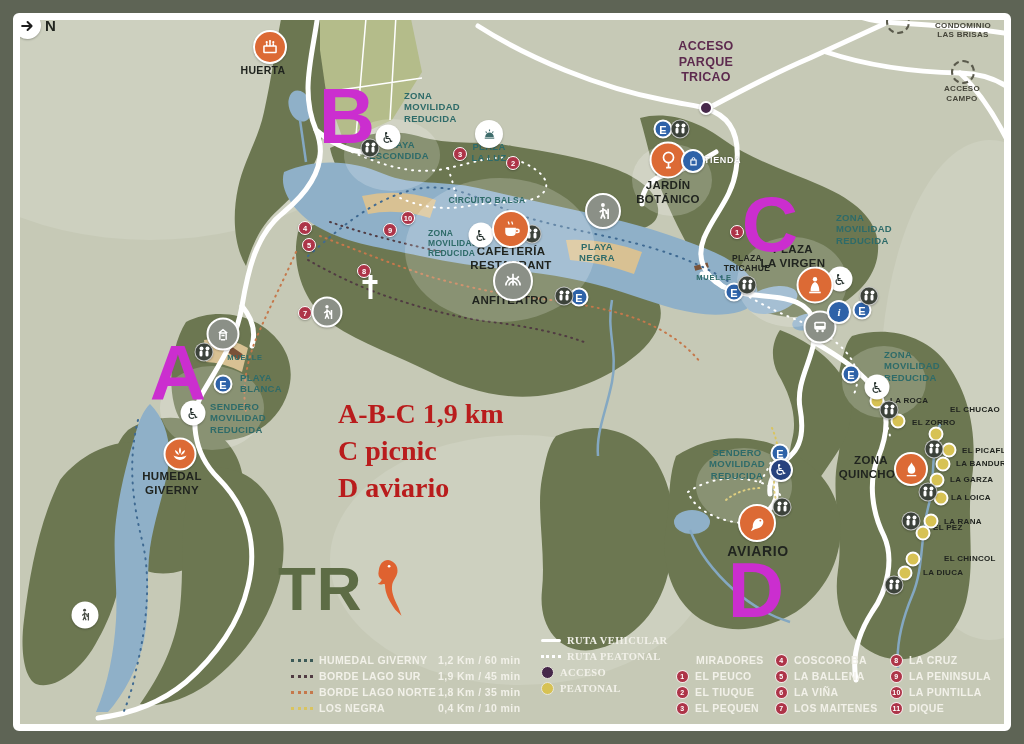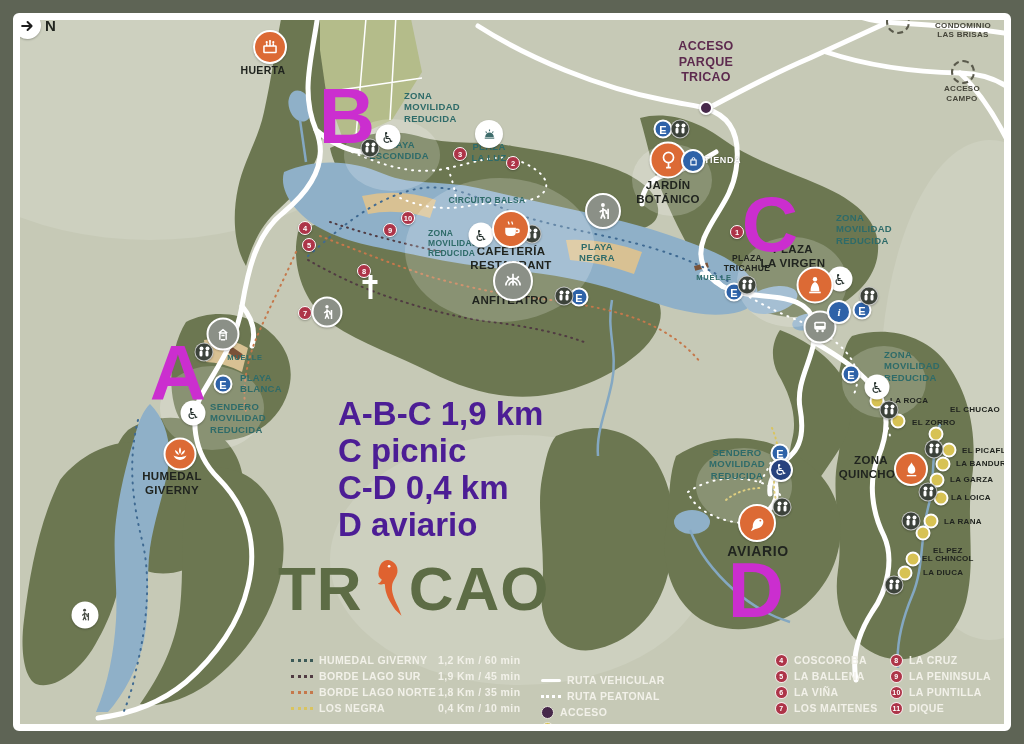--- a/index.html
+++ b/index.html
@@ -48,21 +48,21 @@
   .cross::before{content:"";position:absolute;left:5.5px;top:0;width:4px;height:24px;background:#fff;}
   .cross::after{content:"";position:absolute;left:0;top:5px;width:15px;height:4px;background:#fff;}
 
   
   #compass{position:absolute;left:14px;top:12px;display:flex;align-items:center;gap:4px;}
   #compass .disc{width:27px;height:27px;border-radius:50%;background:#fff;display:flex;align-items:center;justify-content:center;box-shadow:0 1px 2px rgba(0,0,0,.25);}
   #compass .nlab{font-size:15px;font-weight:700;color:#20241f;}
 
   
   .big-letter{position:absolute;transform:translate(-50%,-50%);font-size:78px;font-weight:700;color:#cb2ecf;line-height:1;}
-  #notes{position:absolute;left:338px;top:395px;color:#4c1d95;font-size:33px;font-weight:700;line-height:37px;white-space:nowrap;}
+  #notes{position:absolute;left:338px;top:395px;color:#b91c1c;font-size:28px;font-weight:700;line-height:37px;white-space:nowrap;font-family:Liberation Serif, serif;}
 
   
   #logo{position:absolute;left:278px;top:558px;display:flex;align-items:center;}
   #logo .word{font-size:62px;font-weight:800;color:#5d6c45;letter-spacing:1px;line-height:.85;}
   #logo svg{margin:0 2px;}
 
   
   .lg-col{position:absolute;color:#f2f1e9;font-size:10.5px;font-weight:700;letter-spacing:.4px;}
   .lg-row{display:flex;align-items:center;height:16px;gap:6px;white-space:nowrap;}
   .lg-row .sw{width:22px;flex:0 0 22px;border-bottom:3px dotted var(--c,#fff);height:0;}
@@ -222,22 +222,22 @@
 MOVILIDAD
 REDUCIDA</div>
         <div class="map-label blackt l" style="left: 890px; top: 401px;">LA ROCA</div>
         <div class="map-label blackt l" style="left: 912px; top: 423px;">EL ZORRO</div>
         <div class="map-label blackt l" style="left: 950px; top: 410px;">EL CHUCAO</div>
         <div class="map-label blackt l" style="left: 962px; top: 451px;">EL PICAFLOR</div>
         <div class="map-label blackt l" style="left: 956px; top: 464px;">LA BANDURRIA</div>
         <div class="map-label blackt l" style="left: 950px; top: 480px;">LA GARZA</div>
         <div class="map-label blackt l" style="left: 951px; top: 498px;">LA LOICA</div>
         <div class="map-label blackt l" style="left: 944px; top: 522px;">LA RANA</div>
-        <div class="map-label blackt l" style="left: 933px; top: 551px;">EL PEZ</div>
-        <div class="map-label blackt l" style="left: 913px; top: 559px; padding-left: 9px;">EL CHINCOL</div>
+        <div class="map-label blackt l" style="left: 933px; top: 528px;">EL PEZ</div>
+        <div class="map-label blackt l" style="left: 935px; top: 559px; padding-left: 9px;">EL CHINCOL</div>
         <div class="map-label blackt l" style="left: 923px; top: 573px;">LA DIUCA</div>
         <div class="map-label black" style="left: 871px; top: 468px;">ZONA
 QUINCHOS</div>
         <div class="map-label teal" style="left: 737px; top: 464px;">SENDERO
 MOVILIDAD
 REDUCIDA</div>
         <div class="map-label black md" style="left: 758px; top: 551px;">AVIARIO</div>
 
       <div class="mk redc" style="left: 737px; top: 232px;">
           <span>1</span>
@@ -500,31 +500,29 @@
       <div class="cross" style="left:370px;top:287px;"></div>
 
       <div class="big-letter" style="left: 178px; top: 373px;">A</div>
         <div class="big-letter" style="left: 347px; top: 116px;">B</div>
         <div class="big-letter" style="left: 770px; top: 224px;">C</div>
         <div class="big-letter" style="left: 756px; top: 590px;">D</div>
 
       <div id="notes">
         <div class="note-line">A-B-C 1,9 km</div>
           <div class="note-line">C picnic</div>
-          <div class="note-line">C-D 0,4 km</div>
           <div class="note-line">D aviario</div>
       </div>
 
       <div id="logo">
         <span class="word">TR</span>
         <svg width="42" height="62" viewBox="0 0 40 60">
             <path d="M22 2c6 1 10 6 9 12-1 5-4 7-5 12-1 6 1 12 6 22l3 8-6-6C23 42 19 34 19 26c0-2-4 1-7-1 2-1 3-2 4-4-3-2-4-5-3-9 1-6 4-10 9-10z" fill="#df6230"></path>
             <circle cx="23" cy="8" r="1.3" fill="#fff"></circle>
           </svg>
-        <span class="word">CAO</span>
       </div>
 
       <div class="lg-col" style="left:291px;top:652px;">
         <div class="lg-row" style="--c: #3c5a57;">
             <span class="sw"></span>
             <span class="nm">HUMEDAL GIVERNY</span>
             <span>1,2 Km / 60 min</span>
           </div>
           <div class="lg-row" style="--c: #503b42;">
             <span class="sw"></span>
@@ -536,39 +534,54 @@
             <span class="nm">BORDE LAGO NORTE</span>
             <span>1,8 Km / 35 min</span>
           </div>
           <div class="lg-row" style="--c: #d9c45f;">
             <span class="sw"></span>
             <span class="nm">LOS NEGRA</span>
             <span>0,4 Km / 10 min</span>
           </div>
       </div>
 
-      <div class="lg-col" style="left:541px;top:672px;">
+      <div class="lg-col" style="left:541px;top:632px;font-family:Liberation Serif, serif;">
         <div class="lg-row">
           <span class="sw-line"></span>
           <span>RUTA VEHICULAR</span>
         </div>
         <div class="lg-row">
           <span class="sw-dots"></span>
           <span>RUTA PEATONAL</span>
         </div>
         <div class="lg-row">
           <span class="sw-circ acceso"></span>
           <span>ACCESO</span>
         </div>
         <div class="lg-row">
           <span class="sw-circ quincho"></span>
           <span>PEATONAL</span>
         </div>
       </div>
 
+      <div class="lg-col" style="left:676px;top:652px;">
+        <div class="lg-title">MIRADORES</div>
+        <div class="lg-row">
+            <span class="lg-dot">1</span>
+            <span>EL PEUCO</span>
+          </div>
+          <div class="lg-row">
+            <span class="lg-dot">2</span>
+            <span>EL TIUQUE</span>
+          </div>
+          <div class="lg-row">
+            <span class="lg-dot">3</span>
+            <span>EL PEQUEN</span>
+          </div>
+      </div>
 
       <div class="lg-col" style="left:890px;top:652px;">
         <div class="lg-row">
             <span class="lg-dot">8</span>
             <span>LA CRUZ</span>
           </div>
           <div class="lg-row">
             <span class="lg-dot">9</span>
             <span>LA PENINSULA</span>
           </div>

